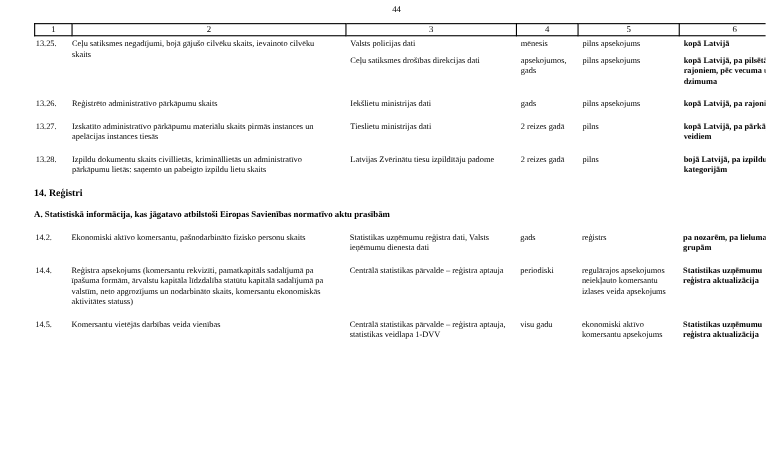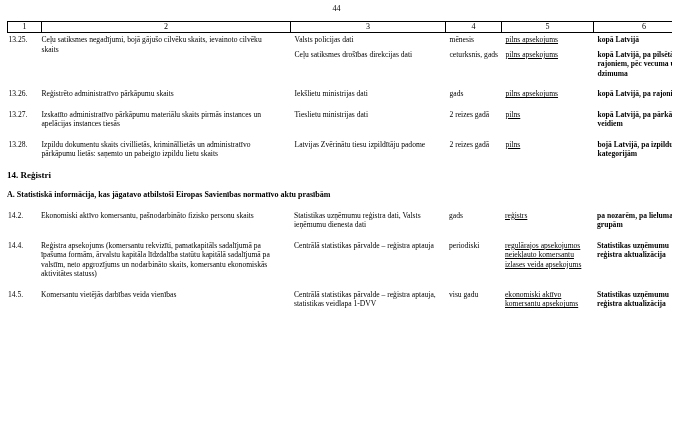--- a/index.html
+++ b/index.html
@@ -1,34 +1,34 @@
 <!DOCTYPE html>
 <html><head>
 <meta charset="utf-8">
 <style>
   html,body{margin:0;padding:0;background:#fff;}
   .page{
     width:672px;height:430px;box-sizing:border-box;
     background:#fff;color:#000;
     font-family:"Liberation Serif",serif;
     font-size:7.6px;line-height:1.25;
-    padding:4px 6px 0 7px;overflow:hidden;
+    padding:4px 6px 0 7px;overflow:hidden;margin-left:24px;
   }
   .page-number{text-align:center;font-size:8px;margin-bottom:7px;}
   table{border-collapse:collapse;table-layout:fixed;width:687px;}
   td{vertical-align:top;word-wrap:break-word;}
   tr.hdr td{
     border:1px solid #000;text-align:center;
     padding:0 0 1px 0;font-size:8px;line-height:1.15;
   }
   td.c1{padding:2px 2px 9px 1px;}
   td.c2{padding:2px 12px 9px 0;}
   td.c3{padding:2px 8px 9px 4px;}
   td.c4{padding:2px 2px 9px 4px;}
-  td.c5{padding:2px 5px 9px 4px;text-decoration:underline;}
+  td.c5{padding:2px 5px 9px 4px;}
   td.c6{padding:2px 2px 9px 4px;font-weight:bold;}
   tr.tight td{padding-bottom:3px;}
   .sec-title{text-align:left;font-weight:bold;font-size:9px;margin:2px 0 9px;}
   .sub-title{font-weight:bold;font-size:8px;margin:0 0 9px;}
 </style>
 </head>
 <body>
 
 <div class="page">
 
@@ -56,21 +56,21 @@
     <tr class="tight">
       <td class="c1" rowspan="2">13.25.</td>
       <td class="c2" rowspan="2">Ceļu satiksmes negadījumi, bojā gājušo cilvēku skaits, ievainoto cilvēku skaits</td>
       <td class="c3">Valsts policijas dati</td>
       <td class="c4">mēnesis</td>
       <td class="c5">pilns apsekojums</td>
       <td class="c6">kopā Latvijā</td>
     </tr>
     <tr>
       <td class="c3">Ceļu satiksmes drošības direkcijas dati</td>
-      <td class="c4">ceturksnis, gads</td>
+      <td class="c4">apsekojumos, gads</td>
       <td class="c5">pilns apsekojums</td>
       <td class="c6">kopā Latvijā, pa pilsētām un rajoniem, pēc vecuma un dzimuma</td>
     </tr>
 
     <tr>
       <td class="c1">13.26.</td>
       <td class="c2">Reģistrēto administratīvo pārkāpumu skaits</td>
       <td class="c3">Iekšlietu ministrijas dati</td>
       <td class="c4">gads</td>
       <td class="c5">pilns apsekojums</td>

